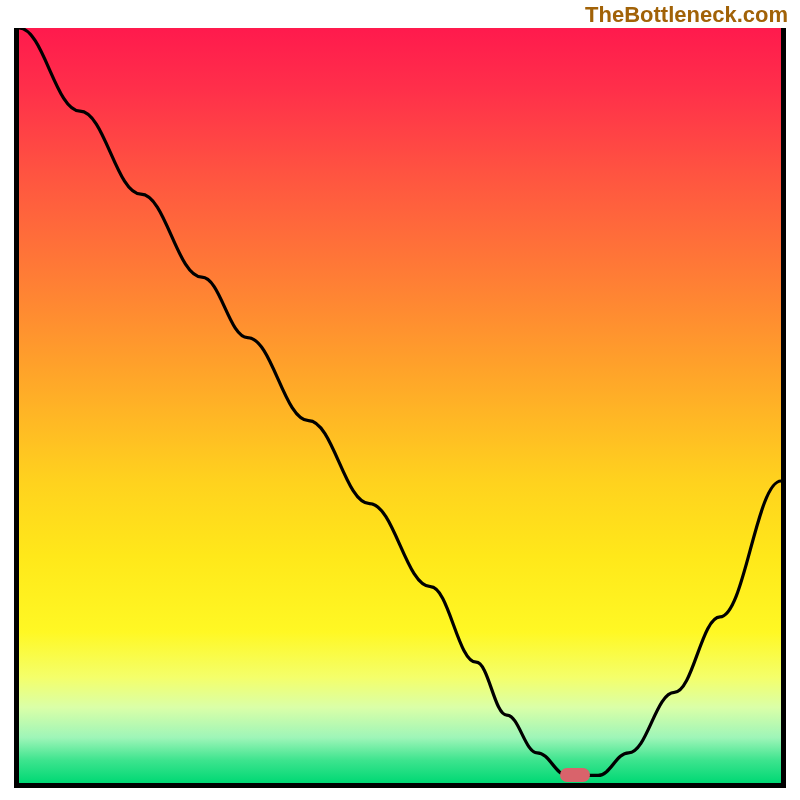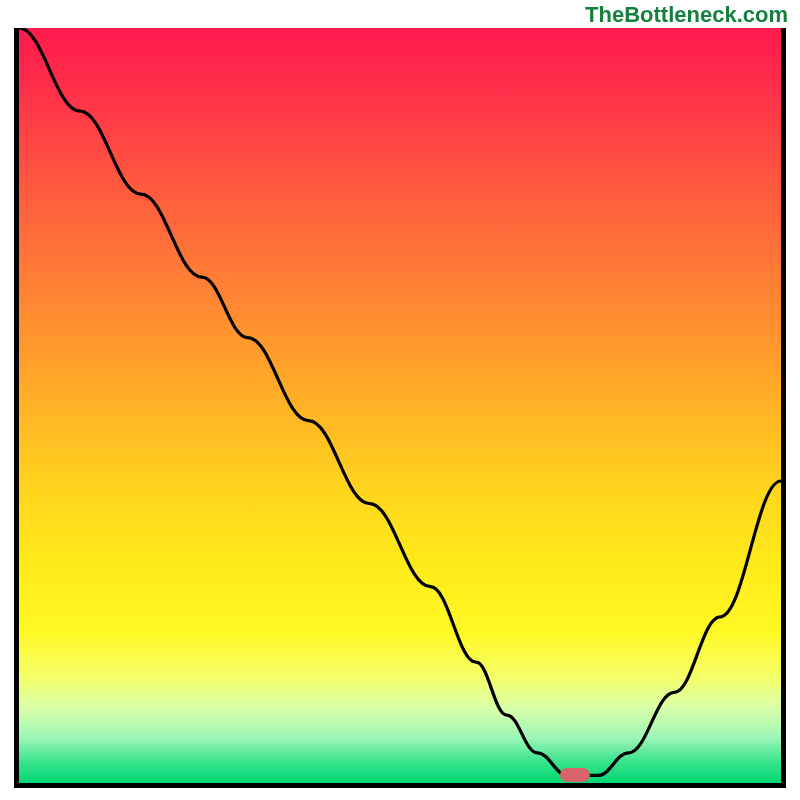--- a/index.html
+++ b/index.html
@@ -9,21 +9,21 @@
     background: #fff;
     position: relative;
     font-family: Arial, sans-serif;
   }
   .watermark {
     position: absolute;
     top: 2px;
     right: 12px;
     font-size: 22px;
     font-weight: bold;
-    color: #15803d;
+    color: #a16207;
     z-index: 10;
   }
   .chart-container {
     position: absolute;
     top: 28px;
     left: 14px;
     width: 772px;
     height: 760px;
     border-left: 5px solid #000;
     border-right: 5px solid #000;

